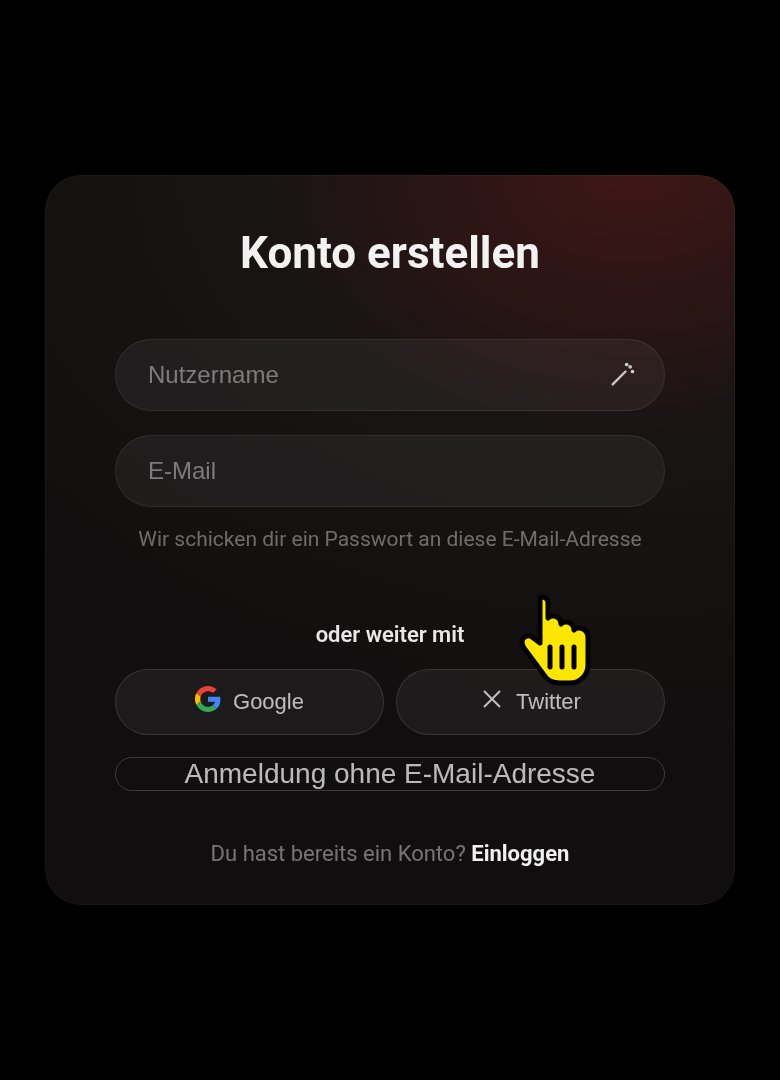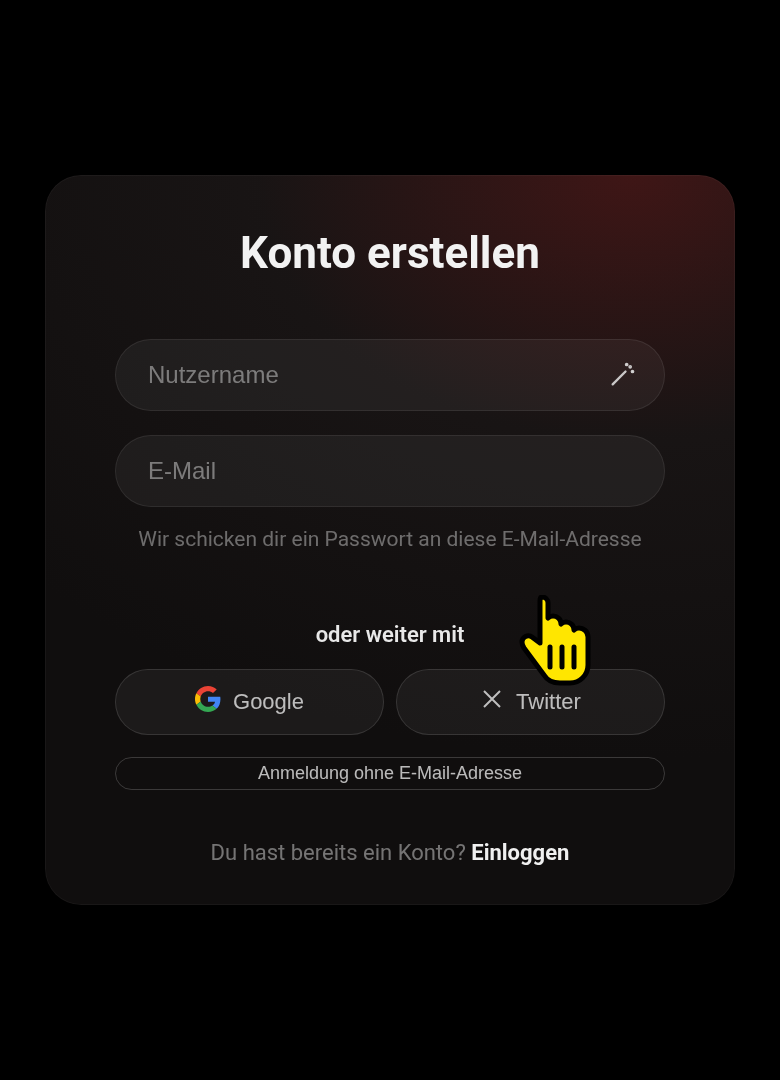--- a/index.html
+++ b/index.html
@@ -101,21 +101,21 @@
     display:flex;align-items:center;justify-content:center;gap:12px;
     cursor:pointer;
   }
   .outline-btn {
     width: 100%;
     height: 66px;
     border-radius: 34px;
     background: transparent;
     border: 1px solid rgba(255,255,255,0.18);
     color: rgba(230,230,230,0.8);
-    font-size: 18px;
+    font-size: 28px;
     cursor:pointer;
     margin-bottom: 50px;
   }
   .login-line {
     color: rgba(200,200,200,0.55);
     font-size: 22px;
   }
   .login-line .strong { color: #f0f0f0; font-weight: 700; cursor:pointer; }
   .cursor {
     position: absolute;

